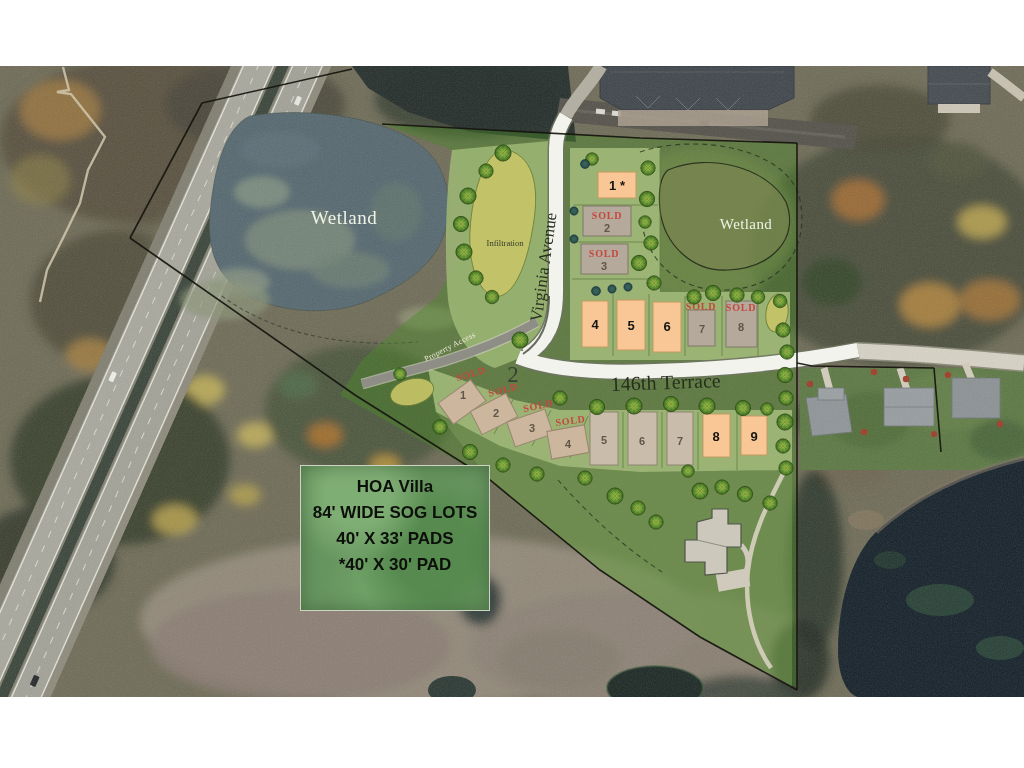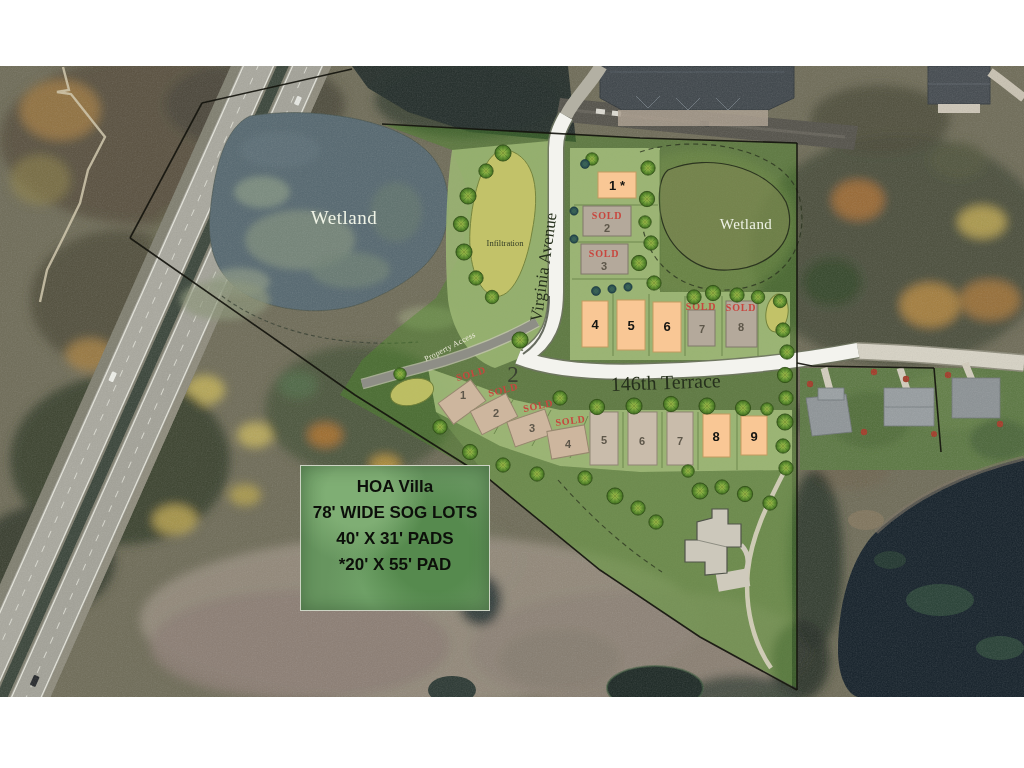--- a/index.html
+++ b/index.html
@@ -407,17 +407,17 @@
     <text class="lbl-tiny" x="505" y="246">Infiltration</text>
     <text class="lbl-street-v" transform="translate(549,268) rotate(-82)">Virginia Avenue</text>
     <text class="lbl-street" transform="translate(666,389) rotate(-2)">146th Terrace</text>
     <text class="lbl-access" transform="translate(451,349) rotate(-27)">Property Access</text>
   </g>
 </svg>
 
 <div id="infobox">
   <div class="pad-top"></div>
   <div class="ln">HOA Villa</div>
-  <div class="ln">78' WIDE SOG LOTS</div>
-  <div class="ln">40' X 31' PADS</div>
-  <div class="ln">*20' X 55' PAD</div>
+  <div class="ln">84' WIDE SOG LOTS</div>
+  <div class="ln">40' X 33' PADS</div>
+  <div class="ln">*40' X 30' PAD</div>
 </div>
 </div>
 
 </body></html>

